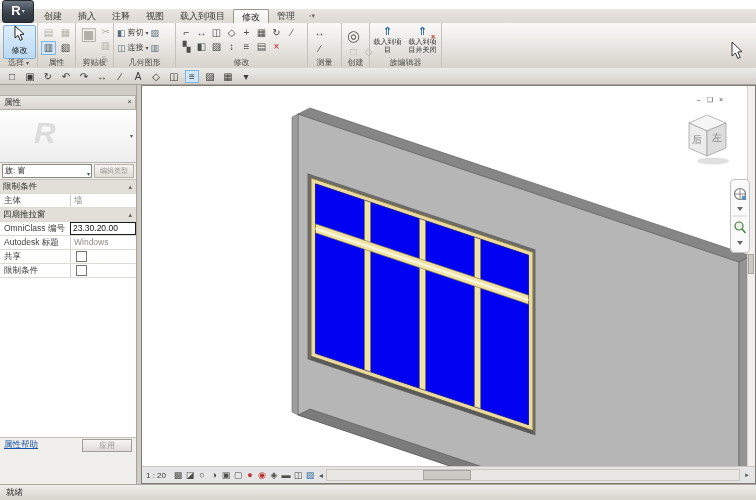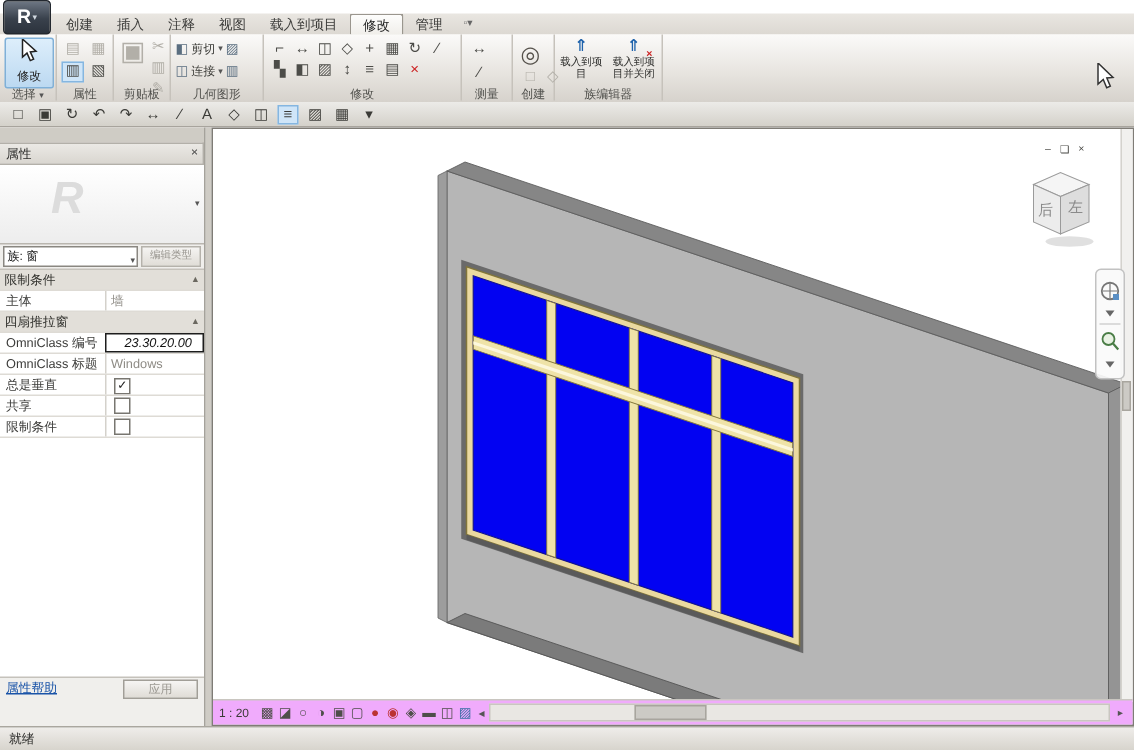--- a/index.html
+++ b/index.html
@@ -68,42 +68,42 @@
   .preview .dd{position:absolute;right:3px;top:22px;}
   .typerow{display:flex;height:14px;align-items:center;padding:1px 2px;gap:2px;}
   .typesel{flex:1;height:12px;background:#fff;border:1px solid #8a8781;font-size:8px;line-height:12px;padding:0 2px;position:relative;color:#222;}
   .typesel .dd{position:absolute;right:1px;top:3px;}
   .edittype{width:38px;height:12px;border:1px solid #b5b2ab;background:linear-gradient(#f5f4f2,#e0ddd7);
             font-size:7px;line-height:12px;color:#9b9892;text-align:center;white-space:nowrap;overflow:hidden;}
   .pgrid{border-top:1px solid #c5c2bb;}
   .prow{display:flex;height:13px;line-height:13px;border-bottom:1px solid #dedbd5;font-size:8.5px;background:#fff;}
   .prow .pl{width:66px;padding-left:4px;color:#3c3c3a;white-space:nowrap;overflow:hidden;}
   .prow .pv{flex:1;border-left:1px solid #d4d1cb;padding-left:3px;color:#8e8b85;white-space:nowrap;overflow:hidden;}
-  .prow .pv.edit{background:#fff;border:1.5px solid #1d1d1d;color:#111;padding-left:12px;line-height:10px;font-style:italic;}
+  .prow .pv.edit{background:#fff;border:1.5px solid #1d1d1d;color:#111;padding-left:2px;line-height:10px;}
   .prow.sec{background:#e2dfd9;color:#33332f;position:relative;}
   .prow.sec .sec-t{padding-left:3px;font-size:8.5px;}
   .prow.sec .sec-pin{position:absolute;right:4px;top:0;font-size:7px;color:#6b6860;}
   .cb{display:inline-block;width:9px;height:9px;border:1px solid #787670;background:#fff;margin:1px 0 0 2px;
       line-height:8px;text-align:center;font-size:8px;color:#222;}
   .pal-empty{background:#fff;height:159px;border-bottom:1px solid #c5c2bb;}
   .pal-foot{height:14px;display:flex;align-items:center;justify-content:space-between;padding:0 4px;background:#f0efec;}
   .pal-help{color:#1a54a8;text-decoration:underline;font-size:8.5px;}
   .pal-apply{width:48px;height:11px;border:1px solid #a19e97;background:linear-gradient(#f6f5f3,#dfdcd6);
              font-size:8px;line-height:11px;text-align:center;color:#9b9892;}
   
   .viewport{position:absolute;left:141px;top:85px;width:615px;height:399px;background:#fff;border:1px solid #7f7c76;box-sizing:border-box;}
   .vp-canvas{position:absolute;left:0;top:0;width:613px;height:382px;overflow:hidden;background:#fff;}
   .winctl{position:absolute;right:32px;top:10px;display:flex;gap:6px;font-size:7px;color:#4a4a46;z-index:6;}
   .viewcube{position:absolute;right:20px;top:22px;z-index:5;}
   .navbar{position:absolute;right:5px;top:93px;width:18px;height:72px;border:1px solid #c2c2c2;border-radius:4px;
           background:rgba(250,250,250,.92);z-index:5;}
   .vsb{position:absolute;right:0;top:0;width:7px;height:382px;background:#f1f0ee;border-left:1px solid #d4d2cd;}
   .vsb .thumb{position:absolute;left:0;width:6px;top:168px;height:20px;background:#cccac5;border:1px solid #a8a59e;box-sizing:border-box;}
   
-  .ctlbar{position:absolute;left:0;bottom:0;width:613px;height:16px;background:#f0abfc;border-top:1px solid #c9c6c0;
+  .ctlbar{position:absolute;left:0;bottom:0;width:613px;height:16px;background:#e5e5e5;border-top:1px solid #c9c6c0;
           display:flex;align-items:center;font-size:8px;color:#3a3a36;}
   .ctlbar .scale{margin:0 6px 0 4px;white-space:nowrap;}
   .vcicons span{display:inline-block;width:12px;text-align:center;font-size:9px;color:#4e4e4a;}
   .vcicons span.red{color:#b33;}
   .vcicons span.blue{color:#3a6ea5;}
   .collapse{margin:0 3px;color:#555;}
   .hsb{position:relative;flex:1;height:10px;background:#e9e7e3;border:1px solid #c9c6c0;margin-right:2px;}
   .hsb .thumb{position:absolute;left:96px;width:46px;top:0;height:8px;background:#cccac5;border:1px solid #a8a59e;}
   .hsb-arrow{width:10px;text-align:center;color:#555;font-size:7px;margin-right:3px;}
   
@@ -280,26 +280,22 @@
       </div>
       <div class="prow sec">
         <span class="sec-t">四扇推拉窗</span>
         <span class="sec-pin">▴</span>
       </div>
       <div class="prow">
         <span class="pl">OmniClass 编号</span>
         <span class="pv edit">23.30.20.00</span>
       </div>
       <div class="prow">
-        <span class="pl">OmniClass 标题</span>
+        <span class="pl">Autodesk 标题</span>
         <span class="pv">Windows</span>
-      </div>
-      <div class="prow">
-        <span class="pl">总是垂直</span>
-        <span class="pv"><span class="cb"><i>✓</i></span></span>
       </div>
       <div class="prow">
         <span class="pl">共享</span>
         <span class="pv"><span class="cb"><i></i></span></span>
       </div>
       <div class="prow">
         <span class="pl">限制条件</span>
         <span class="pv"><span class="cb"><i></i></span></span>
       </div>
     </div>

